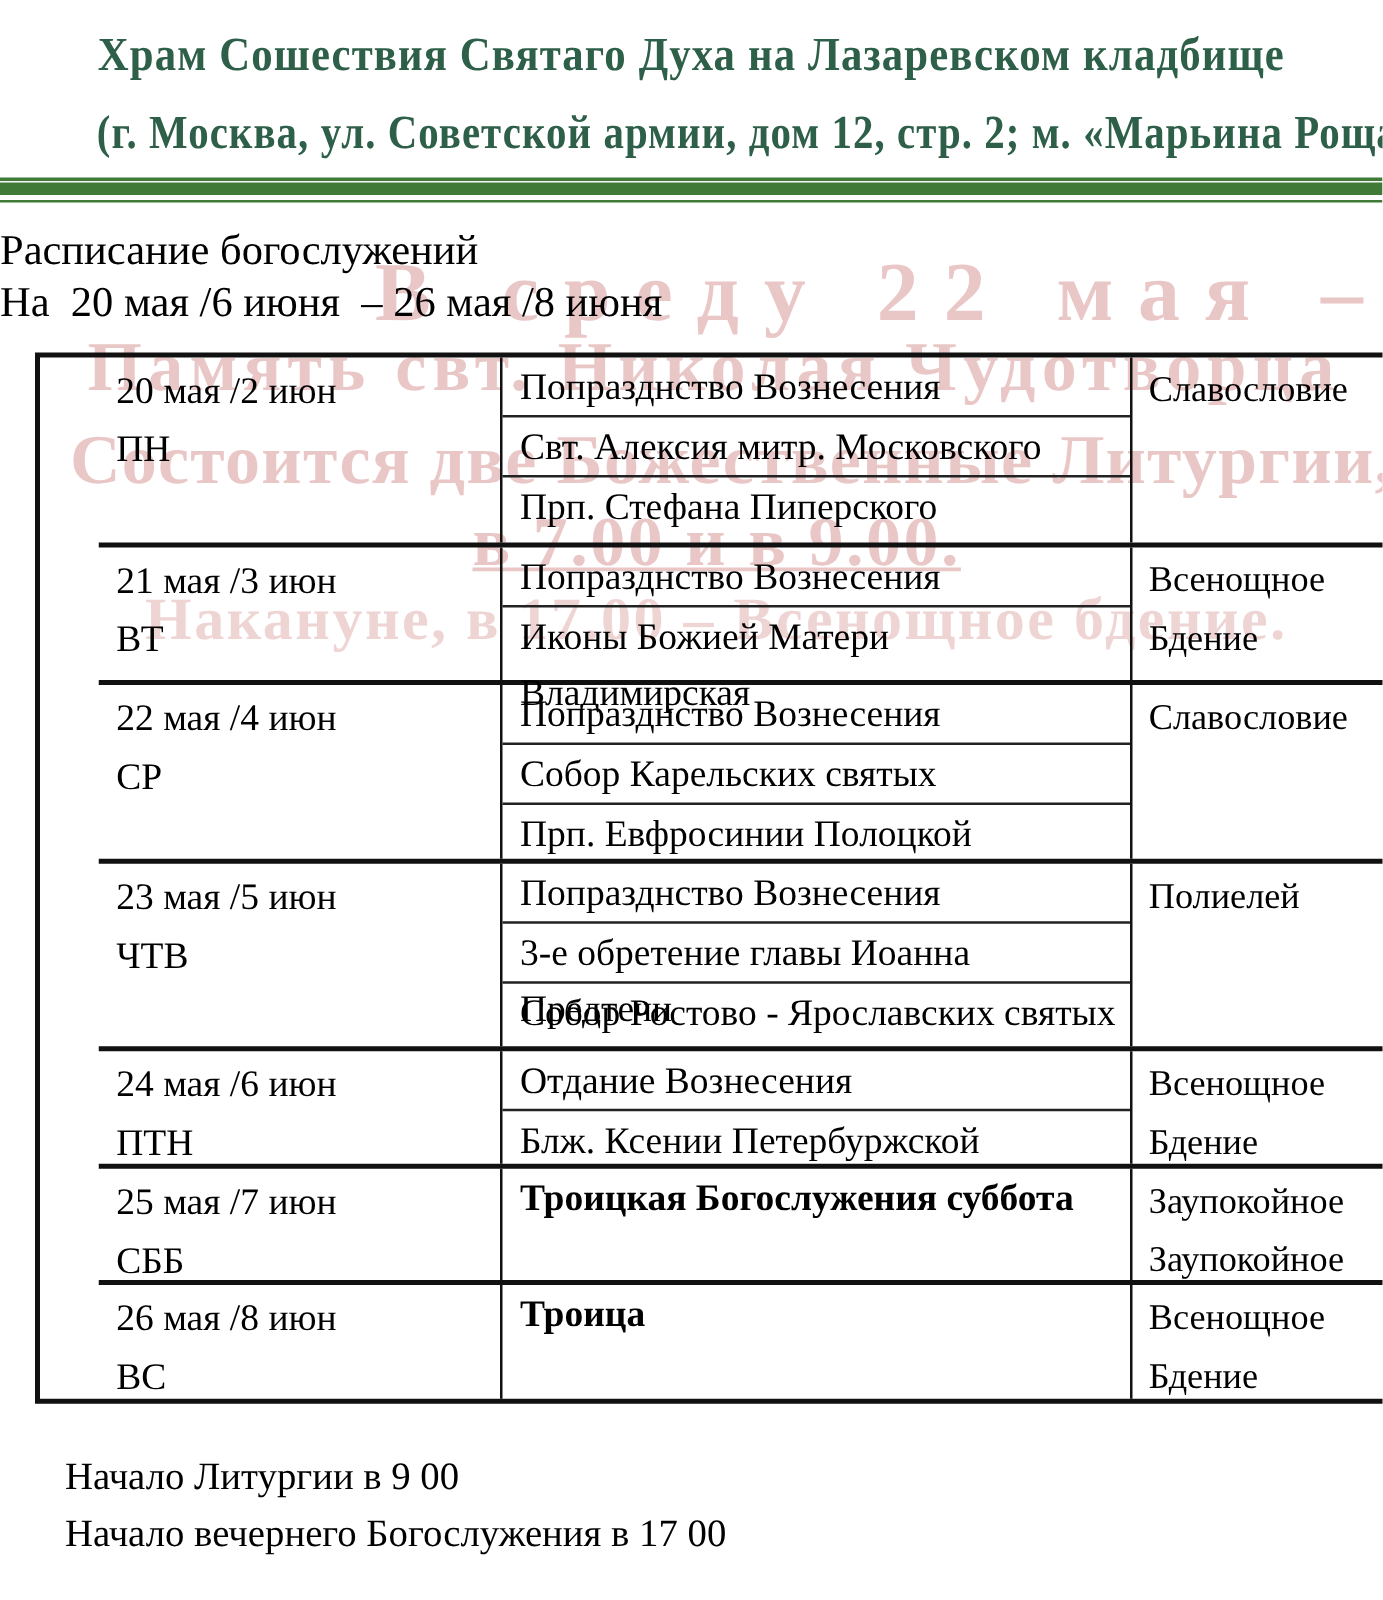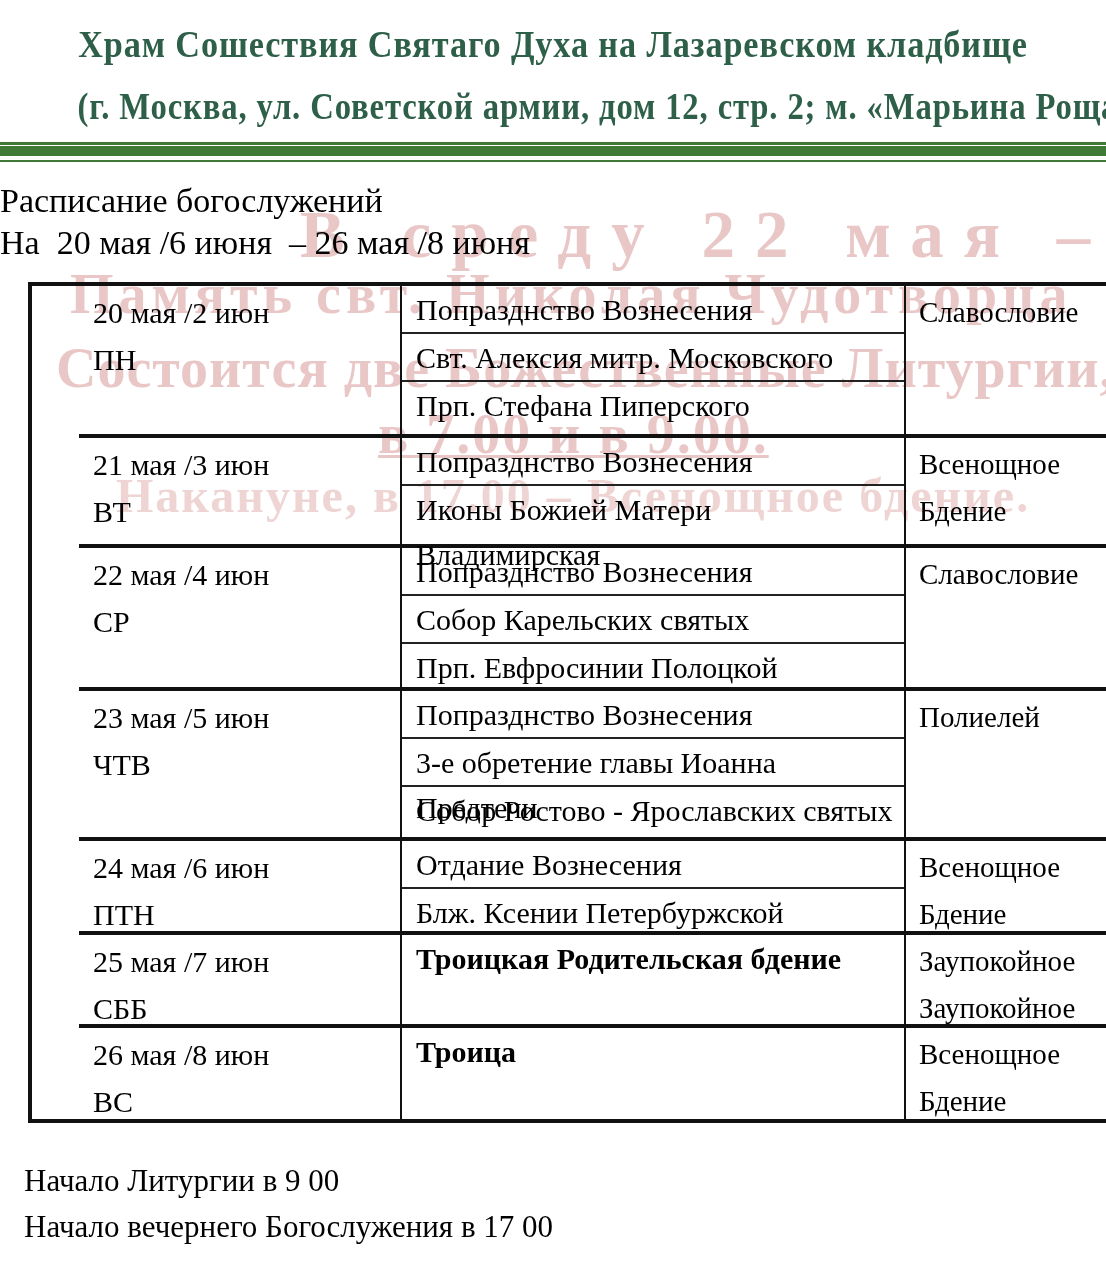--- a/index.html
+++ b/index.html
@@ -45,21 +45,21 @@
   .c1 { width:323px; border-right:2px solid #111; padding:3px 6px 0 14px;
         font-size:30px; line-height:47px; }
   .c2 { width:504px; border-right:2px solid #111; display:flex; flex-direction:column; }
   .entry { font-size:30px; line-height:45px; padding:1px 4px 0 14px; }
   .sep   { height:48px; border-bottom:2px solid #222; }
   .last  { flex:1; }
   .c3 { flex:1; padding:3px 2px 0 13px; font-size:29px; line-height:47px; }
   .bold { font-weight:bold; }
 
   
-  .footer { position:absolute; left:24px; top:1158px; font-size:31px;
+  .footer { position:absolute; left:52px; top:1158px; font-size:31px;
             line-height:46px; color:#000; z-index:2; }
 </style>
 </head>
 <body>
 
 <div class="page">
 
   <div class="hdr hdr1">Храм Сошествия Святаго Духа на Лазаревском кладбище</div>
   <div class="hdr hdr2">(г. Москва, ул. Советской армии, дом 12, стр. 2; м. «Марьина Роща»)</div>
   <div class="divider">
@@ -143,21 +143,21 @@
       </div>
       <div class="c3">Всенощное Бдение</div>
     </div>
 
     <div class="row" style="height:93px">
       <div class="c1">
         <div>25 мая /7 июн</div>
         <div>СББ</div>
       </div>
       <div class="c2">
-        <div class="entry last bold">Троицкая Родительская бдение</div>
+        <div class="entry last bold">Троицкая Богослужения суббота</div>
       </div>
       <div class="c3">Заупокойное Заупокойное</div>
     </div>
 
     <div class="row" style="height:95px">
       <div class="c1">
         <div>26 мая /8 июн</div>
         <div>ВС</div>
       </div>
       <div class="c2">

